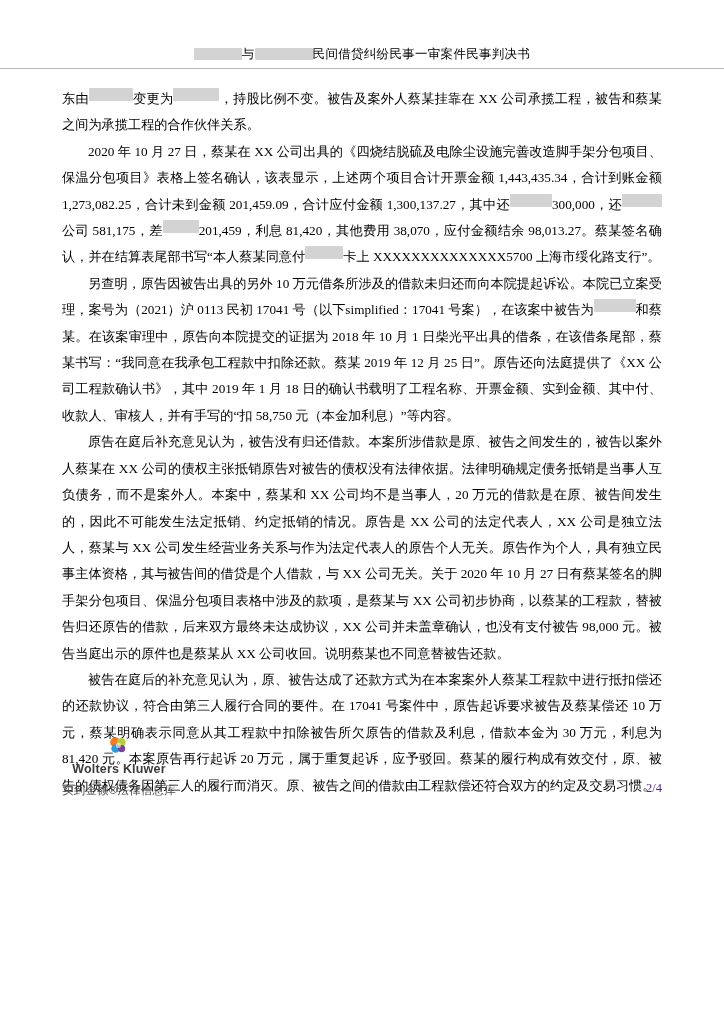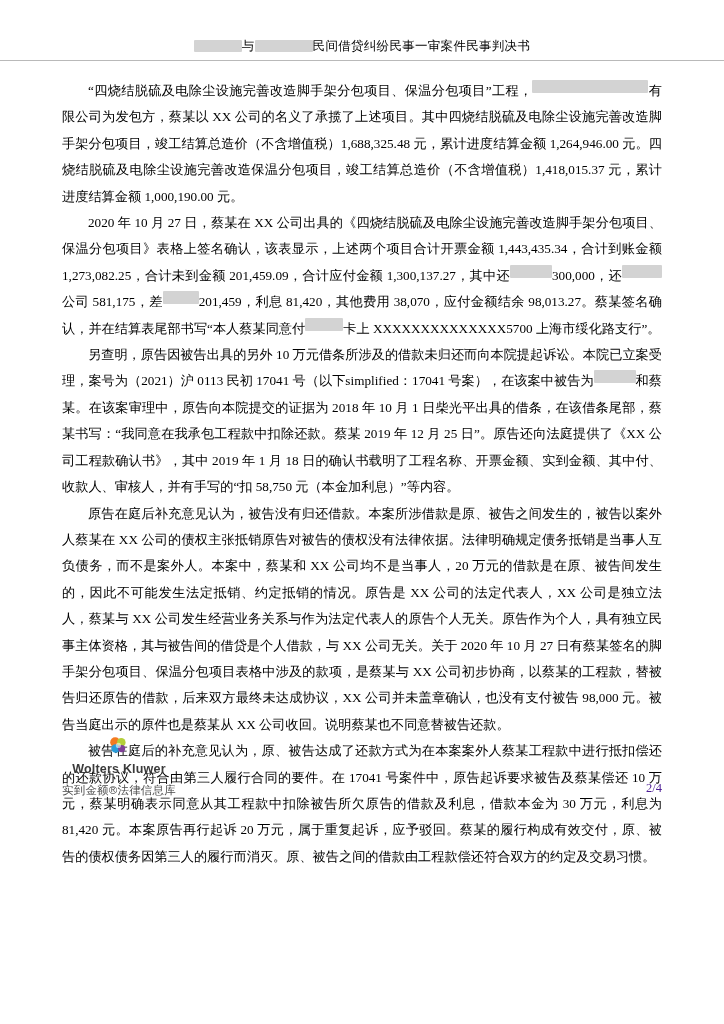--- a/index.html
+++ b/index.html
@@ -13,21 +13,21 @@
     font-family: "Liberation Serif", serif;
     color: #000000;
     position: relative;
     overflow: hidden;
   }
   .page {
     position: relative;
     width: 724px;
     height: 828px;
     box-sizing: border-box;
-    padding: 0 62px;
+    padding: 8px 62px;
   }
   
   .header {
     position: relative;
     height: 62px;
   }
   .header-title {
     position: absolute;
     left: 0;
     right: 0;
@@ -134,21 +134,21 @@
 <div class="page">
 
   <div class="header">
     <div class="header-title">
       <span class="redact r-h1">&nbsp;</span><span>与</span><span class="redact r-h2">&nbsp;</span><span>民间借贷纠纷民事一审案件民事判决书</span>
     </div>
     <div class="header-rule"></div>
   </div>
 
   <div class="content" id="body-root">
-      <p class="indent">“四烧结脱硫及电除尘设施完善改造脚手架分包项目、保温分包项目”工程，<span class="redact r-d">&nbsp;</span>有限公司为发包方，蔡某以 XX 公司的名义了承揽了上述项目。其中四烧结脱硫及电除尘设施完善改造脚手架分包项目，竣工结算总造价（不含增值税）1,688,325.48 元，累计进度结算金额 1,264,946.00 元。四烧结脱硫及电除尘设施完善改造保温分包项目，竣工结算总造价（不含增值税）1,418,015.37 元，累计进度结算金额 1,000,190.00 元。</p>
+      <p>东由<span class="redact r-a">&nbsp;</span>变更为<span class="redact r-b">&nbsp;</span>，持股比例不变。被告及案外人蔡某挂靠在 XX 公司承揽工程，被告和蔡某之间为承揽工程的合作伙伴关系。</p>
       <p class="indent">2020 年 10 月 27 日，蔡某在 XX 公司出具的《四烧结脱硫及电除尘设施完善改造脚手架分包项目、保温分包项目》表格上签名确认，该表显示，上述两个项目合计开票金额 1,443,435.34，合计到账金额 1,273,082.25，合计未到金额 201,459.09，合计应付金额 1,300,137.27，其中还<span class="redact r-e">&nbsp;</span>300,000，还<span class="redact r-f">&nbsp;</span>公司 581,175，差<span class="redact r-g">&nbsp;</span>201,459，利息 81,420，其他费用 38,070，应付金额结余 98,013.27。蔡某签名确认，并在结算表尾部书写“本人蔡某同意付<span class="redact r-h">&nbsp;</span>卡上 XXXXXXXXXXXXXX5700 上海市绥化路支行”。</p>
       <p class="indent">另查明，原告因被告出具的另外 10 万元借条所涉及的借款未归还而向本院提起诉讼。本院已立案受理，案号为（2021）沪 0113 民初 17041 号（以下simplified：17041 号案），在该案中被告为<span class="redact r-i">&nbsp;</span>和蔡某。在该案审理中，原告向本院提交的证据为 2018 年 10 月 1 日柴光平出具的借条，在该借条尾部，蔡某书写：“我同意在我承包工程款中扣除还款。蔡某 2019 年 12 月 25 日”。原告还向法庭提供了《XX 公司工程款确认书》，其中 2019 年 1 月 18 日的确认书载明了工程名称、开票金额、实到金额、其中付、收款人、审核人，并有手写的“扣 58,750 元（本金加利息）”等内容。</p>
       <p class="indent">原告在庭后补充意见认为，被告没有归还借款。本案所涉借款是原、被告之间发生的，被告以案外人蔡某在 XX 公司的债权主张抵销原告对被告的债权没有法律依据。法律明确规定债务抵销是当事人互负债务，而不是案外人。本案中，蔡某和 XX 公司均不是当事人，20 万元的借款是在原、被告间发生的，因此不可能发生法定抵销、约定抵销的情况。原告是 XX 公司的法定代表人，XX 公司是独立法人，蔡某与 XX 公司发生经营业务关系与作为法定代表人的原告个人无关。原告作为个人，具有独立民事主体资格，其与被告间的借贷是个人借款，与 XX 公司无关。关于 2020 年 10 月 27 日有蔡某签名的脚手架分包项目、保温分包项目表格中涉及的款项，是蔡某与 XX 公司初步协商，以蔡某的工程款，替被告归还原告的借款，后来双方最终未达成协议，XX 公司并未盖章确认，也没有支付被告 98,000 元。被告当庭出示的原件也是蔡某从 XX 公司收回。说明蔡某也不同意替被告还款。</p>
       <p class="indent">被告在庭后的补充意见认为，原、被告达成了还款方式为在本案案外人蔡某工程款中进行抵扣偿还的还款协议，符合由第三人履行合同的要件。在 17041 号案件中，原告起诉要求被告及蔡某偿还 10 万元，蔡某明确表示同意从其工程款中扣除被告所欠原告的借款及利息，借款本金为 30 万元，利息为 81,420 元。本案原告再行起诉 20 万元，属于重复起诉，应予驳回。蔡某的履行构成有效交付，原、被告的债权债务因第三人的履行而消灭。原、被告之间的借款由工程款偿还符合双方的约定及交易习惯。</p>
     </div>
 
   <div class="footer">
     <div class="footer-brand">
       <span class="wk-logo">
         <svg width="19" height="19" viewBox="0 0 19 19">

